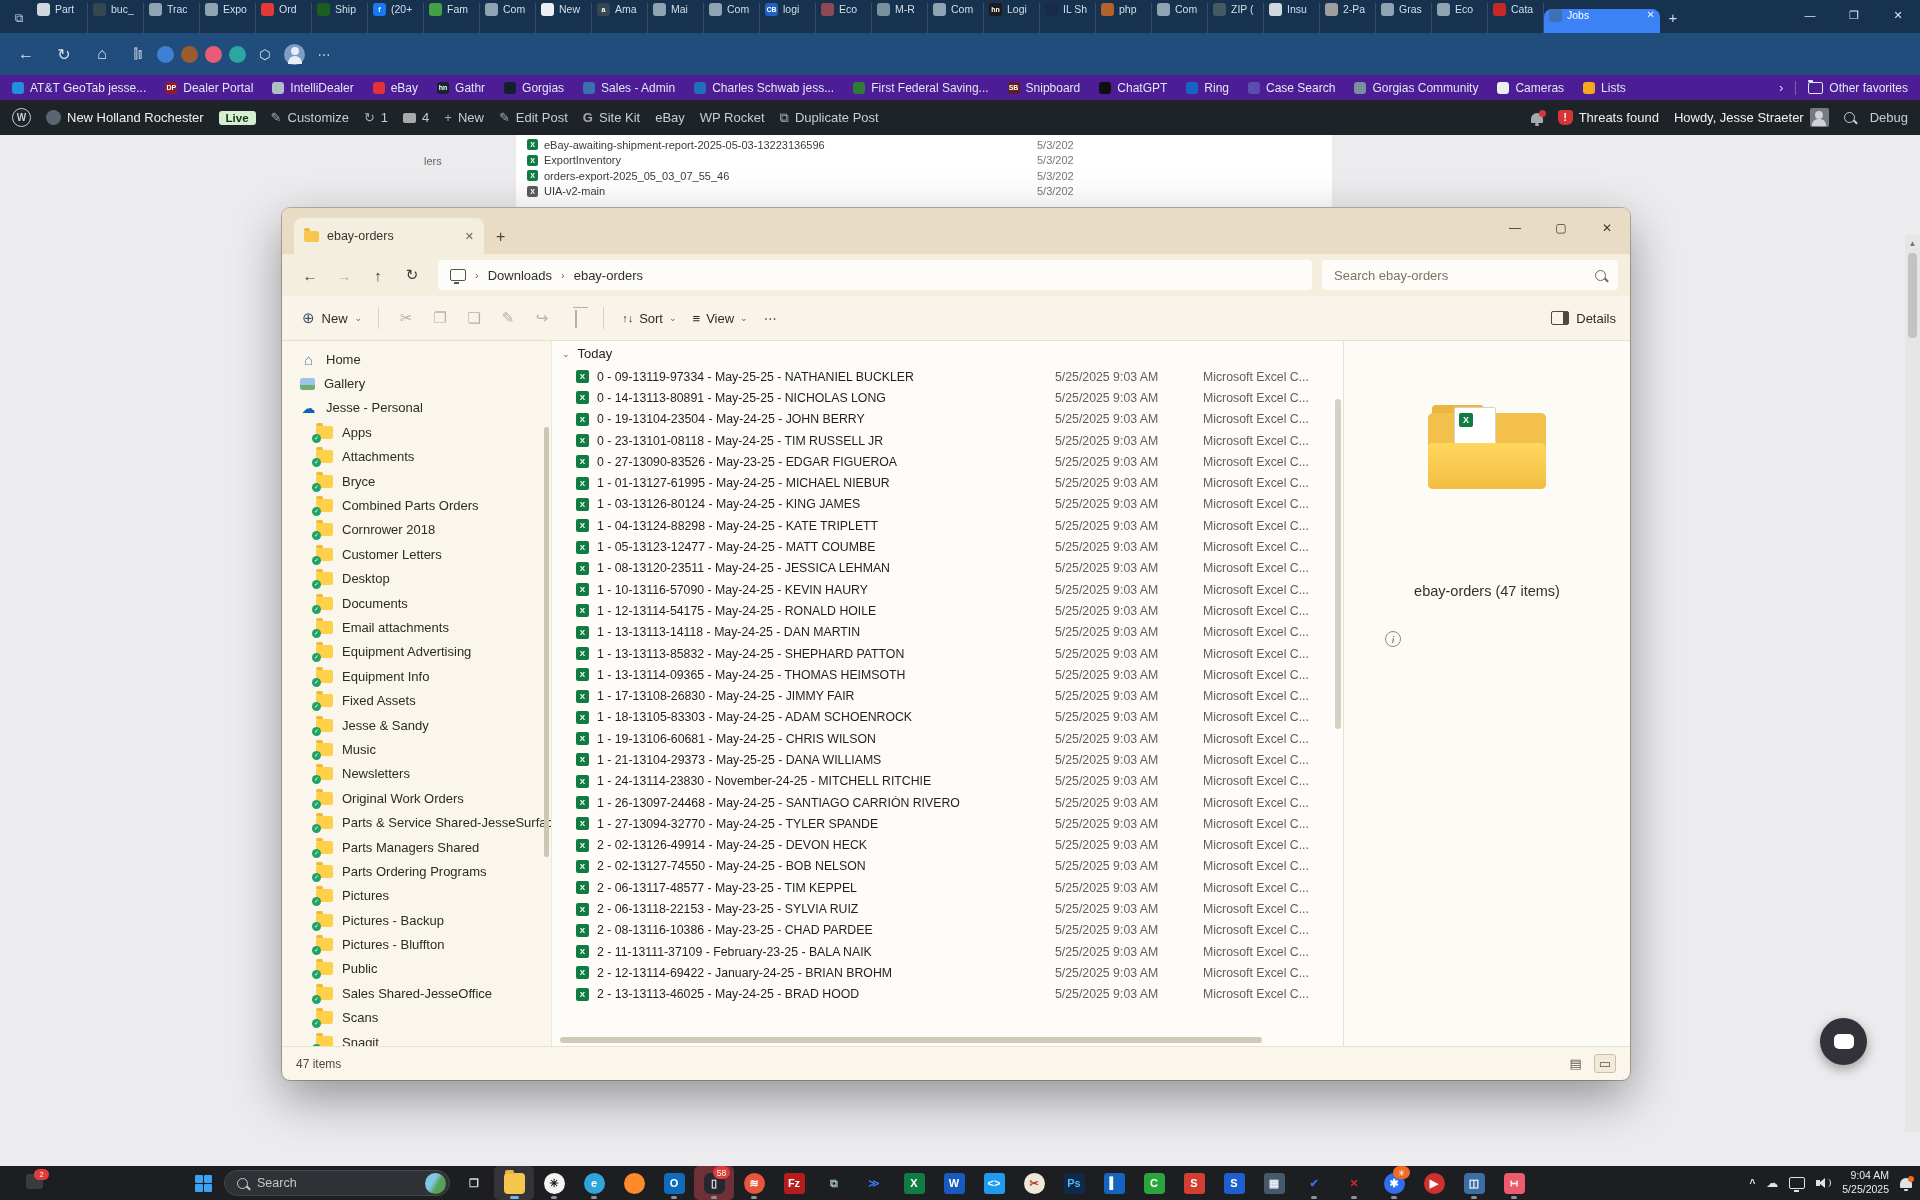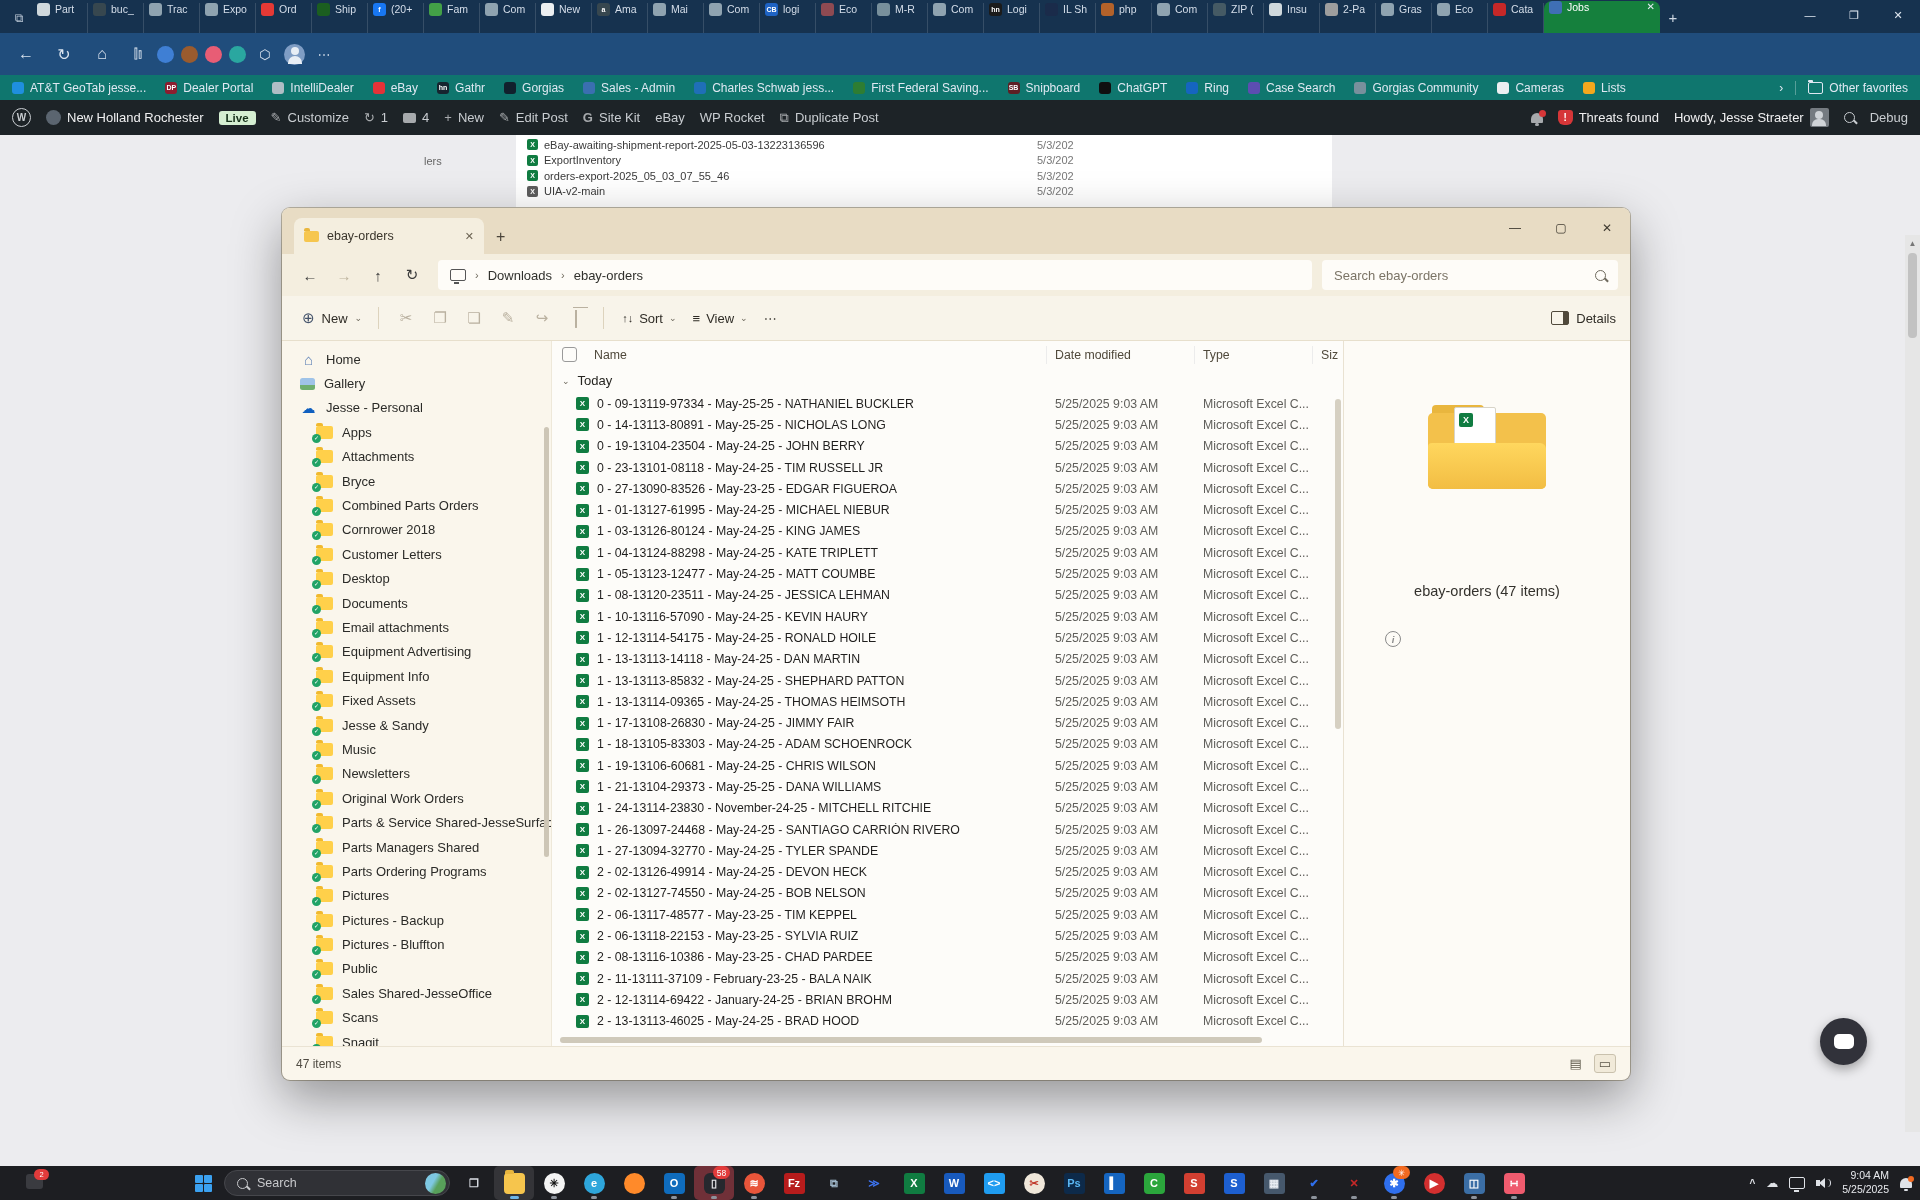--- a/index.html
+++ b/index.html
@@ -3,21 +3,21 @@
 <meta charset="utf-8">
 <style>
   html,body{margin:0;padding:0;overflow:hidden}
   body{width:1920px;height:1200px;position:relative;font-family:"Liberation Sans",sans-serif;background:#ececef;-webkit-font-smoothing:antialiased}
 
   
   .tabs{height:33px;background:#16324f;display:flex;align-items:flex-end;padding-left:6px;color:#d5deea;position:relative}
   .tabactions{width:26px;height:26px;display:flex;align-items:center;justify-content:center;color:#bfcbd9;font-size:12px;margin-bottom:2px}
   .tabrow{display:flex;align-items:flex-end;height:33px}
   .tab{width:56px;height:30px;display:flex;align-items:flex-start;gap:5px;padding:0 5px;font-size:10.5px;white-space:nowrap;overflow:hidden;border-right:1px solid rgba(255,255,255,.14);box-sizing:border-box;color:#d5deea}
-  .tab[data-active="1"]{width:116px;background:#15803d;border-radius:8px 8px 0 0;border-right:none;color:#fff;height:32px}
+  .tab[data-active="1"]{width:116px;background:#3b82f6;border-radius:8px 8px 0 0;border-right:none;color:#fff;height:24px}
   .fav{width:13px;height:13px;border-radius:3px;flex:none;display:flex;align-items:center;justify-content:center;color:#fff;font-size:7px;font-weight:bold;font-style:normal}
   .fav i{font-style:normal}
   .fav i:empty{display:none}
   .tlabel{overflow:hidden;text-overflow:clip;flex:1}
   .tclose{display:none;font-size:10px;color:#e6edf5;padding-left:4px}
   .tab[data-active="1"] .tclose{display:inline}
   .newtab{width:26px;height:26px;display:flex;align-items:center;justify-content:center;font-size:15px;color:#cfd8e3;margin-bottom:3px}
   .wincontrols{position:absolute;right:0;top:0;height:30px;display:flex}
   .wincontrols span{width:44px;height:30px;display:flex;align-items:center;justify-content:center;font-size:11px;color:#dfe7f0}
 
@@ -28,21 +28,21 @@
   .lock::before{content:"";position:absolute;top:-5px;left:1px;width:5px;height:5px;border:1.5px solid #cfd8e3;border-bottom:none;border-radius:4px 4px 0 0}
   .urltext{flex:1;white-space:nowrap;overflow:hidden}
   .pill-ic{color:#cfd8e3;font-size:12px}
   .navright{display:flex;align-items:center;gap:7px}
   .xic{width:24px;height:24px;display:flex;align-items:center;justify-content:center;color:#d8e2ee;font-size:13px}
   .extdot{width:17px;height:17px;border-radius:50%}
   .avatar-edge{width:21px;height:21px;border-radius:50%;background:#7f9dc4;position:relative}
   .avatar-edge::before{content:"";position:absolute;left:6.5px;top:3px;width:8px;height:8px;border-radius:50%;background:#e8eef5}
   .avatar-edge::after{content:"";position:absolute;left:3.5px;top:12px;width:14px;height:8px;border-radius:7px 7px 0 0;background:#e8eef5}
 
-  .bookmarks{height:25px;background:#0f766e;display:flex;align-items:center;padding:0 12px;gap:19px;color:#dfe8f2;font-size:12px}
+  .bookmarks{height:25px;background:#4c1d95;display:flex;align-items:center;padding:0 12px;gap:19px;color:#dfe8f2;font-size:12px}
   .bm{display:flex;align-items:center;gap:6px;white-space:nowrap}
   .bm .fav{width:12px;height:12px}
   .bmright{margin-left:auto;display:flex;align-items:center;gap:12px}
   .bmdiv{width:1px;height:14px;background:rgba(255,255,255,.3)}
   .foldsm{width:13px;height:10px;border:1.4px solid #dfe8f2;border-radius:2px;position:relative}
   .foldsm::before{content:"";position:absolute;top:-3px;left:-1px;width:5px;height:2px;background:#dfe8f2;border-radius:1px 1px 0 0}
 
   
   .wpbar{height:35px;background:#1d2327;color:#c9cdd1;display:flex;align-items:center;padding:0 12px;gap:15px;font-size:13px}
   .wpitem{display:flex;align-items:center;gap:6px;white-space:nowrap}
@@ -806,29 +806,20 @@
 
           <div class="sitem fold">
             <span class="ic-fold"></span>
             <span>Snagit</span>
           </div>
         </div>
       <span class="sidescroll"></span>
     </div>
 
     <div class="xlist">
-      <div class="lhead">
-        <span class="hc c-check">
-            <span class="cbx"></span>
-          </span>
-        <span class="hc c-name">Name</span>
-        <span class="hc c-date">Date modified</span>
-        <span class="hc c-type">Type</span>
-        <span class="hc c-size">Siz</span>
-      </div>
       <div class="grouprow">
         <span class="chev">⌄</span>
         <span>Today</span>
       </div>
       <div class="rows">
 
           <div class="frow">
             <span class="fr-name">
               <span class="x​ls xls">X</span>
               <span>0 - 09-13119-97334 - May-25-25 - NATHANIEL BUCKLER</span>

